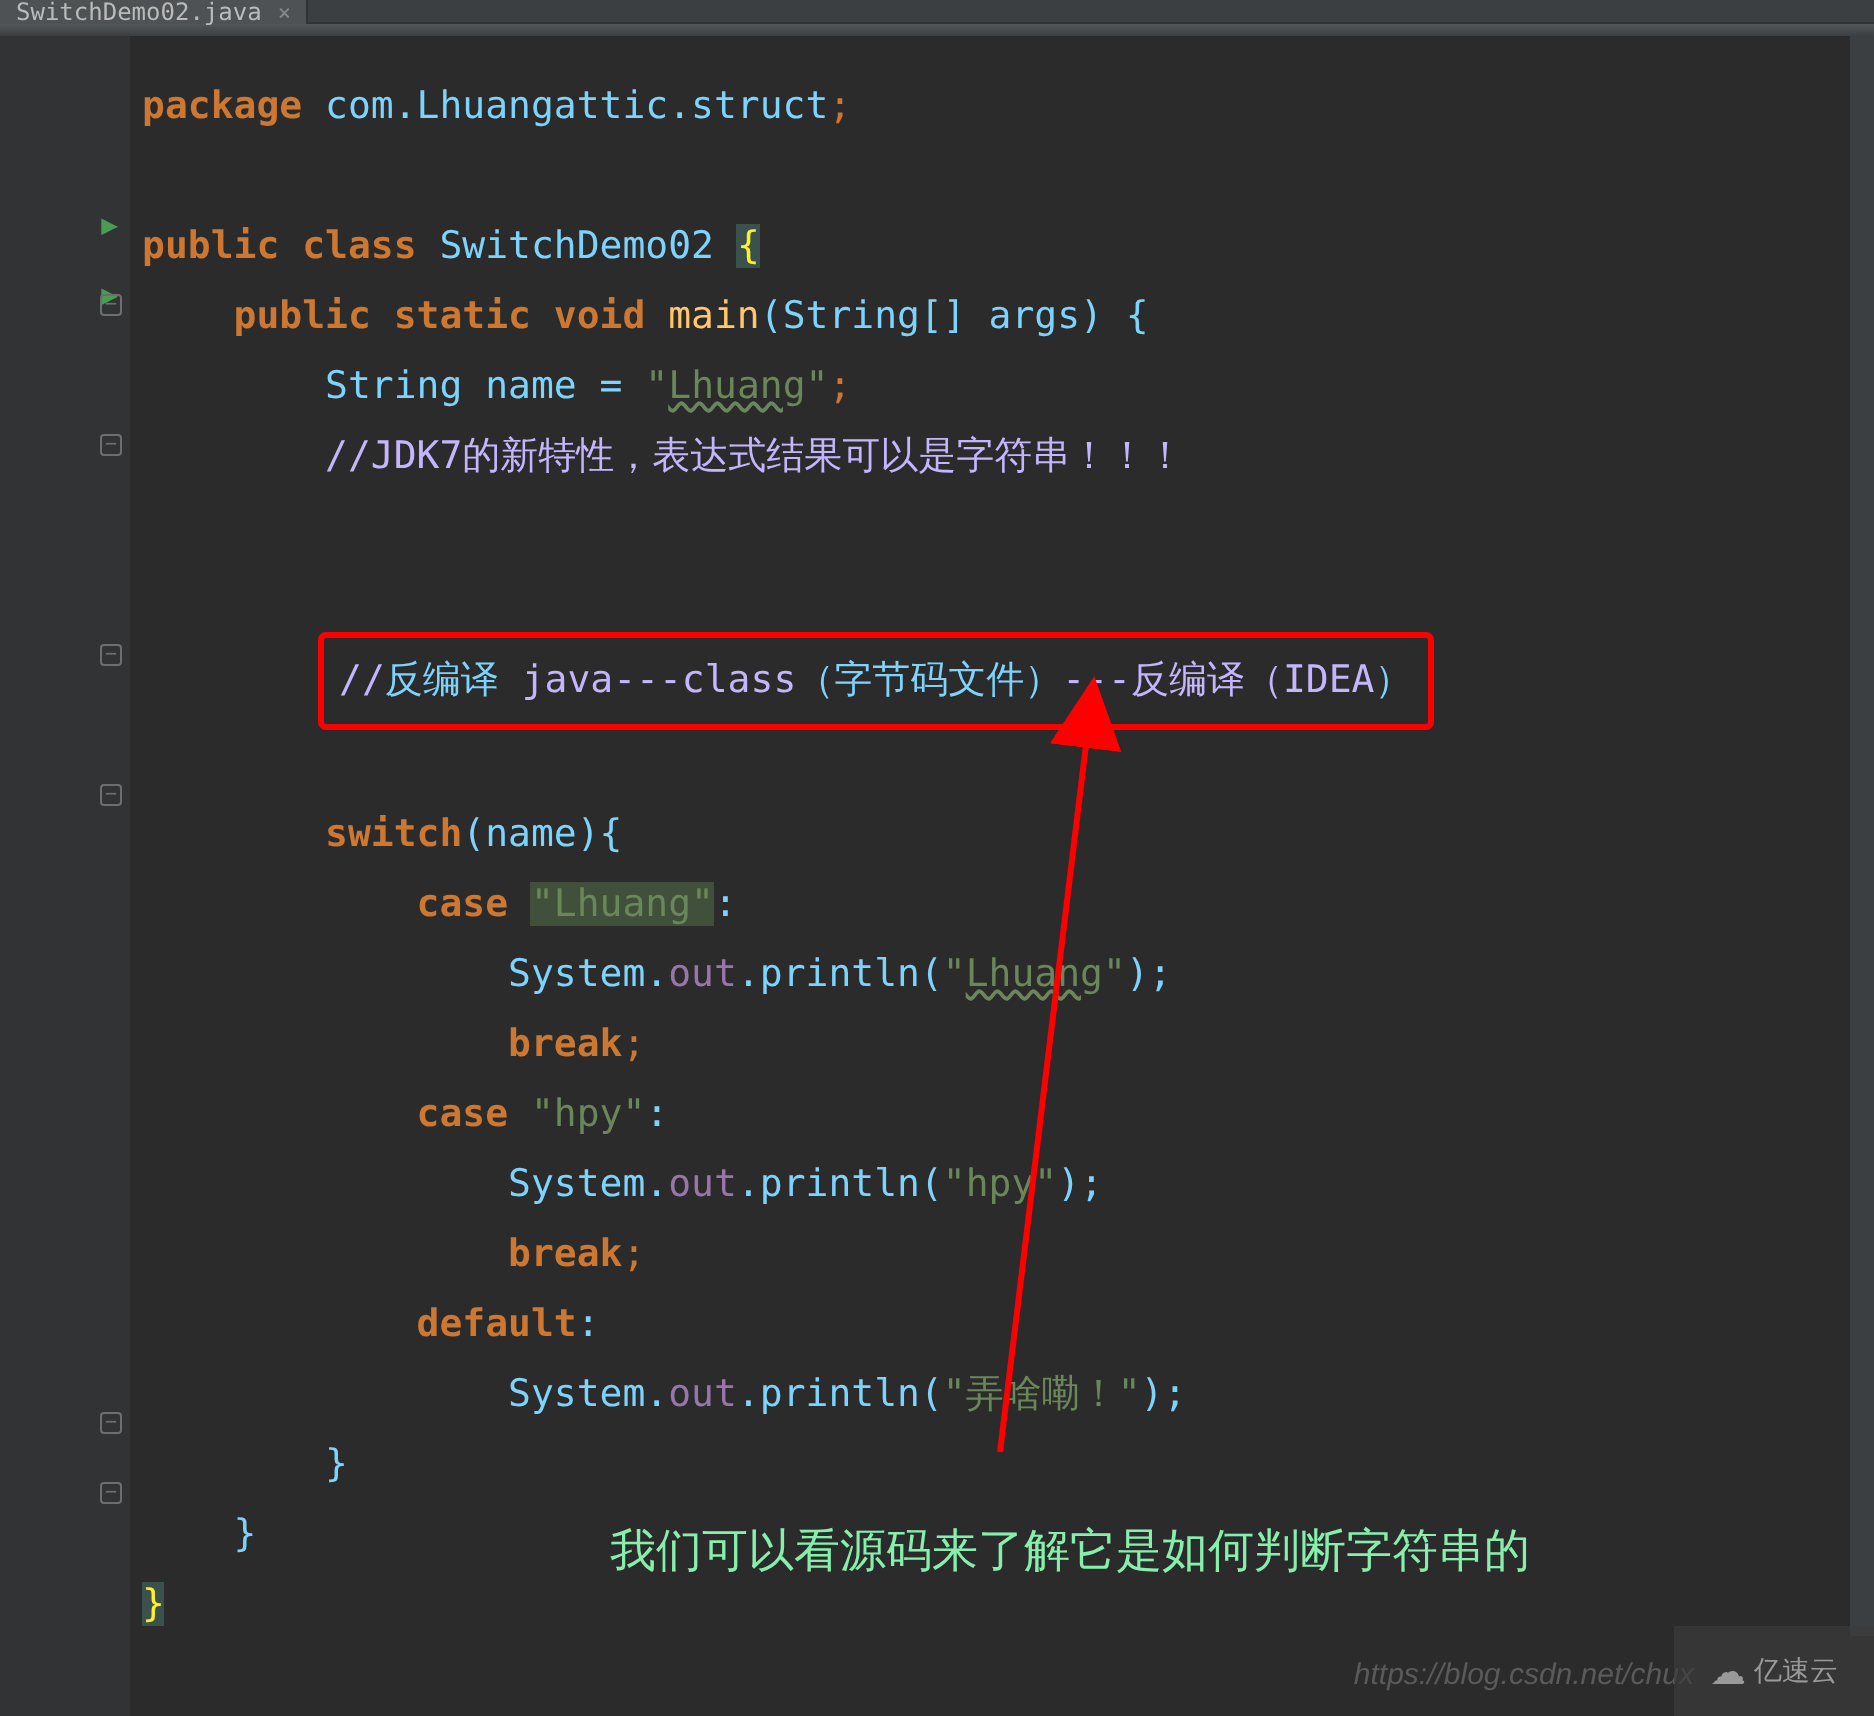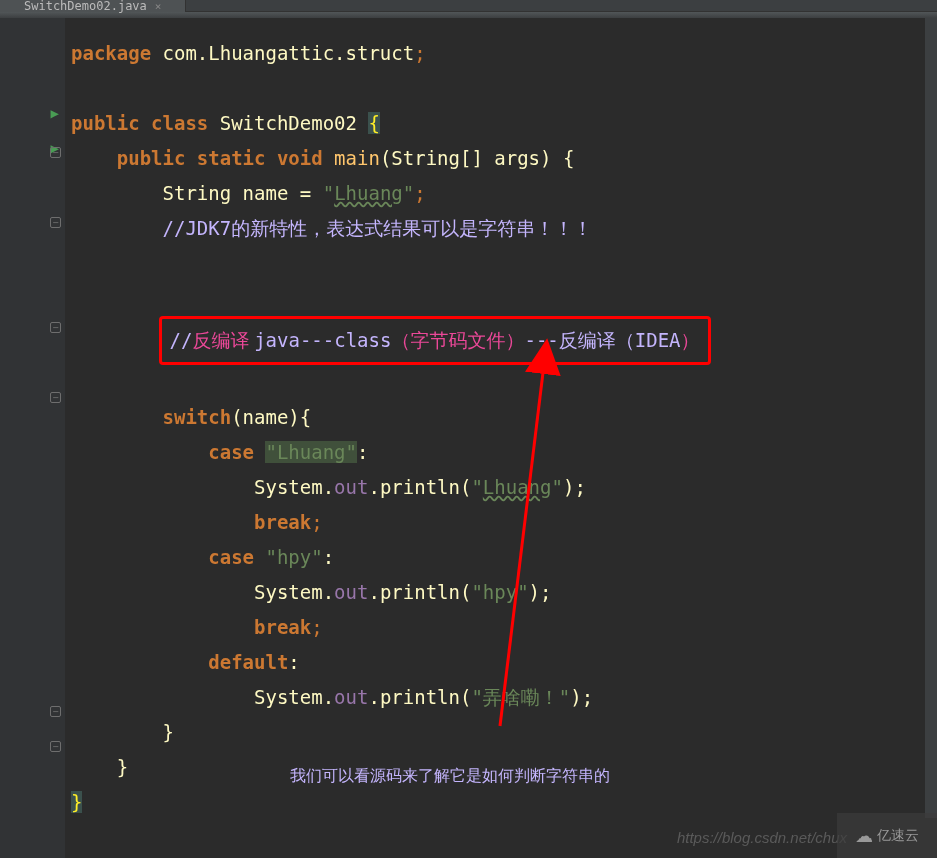--- a/index.html
+++ b/index.html
@@ -14,21 +14,21 @@
       position: relative;
     }
     .tab-bar {
       background: #3c3f41;
       height: 12px;
       display: flex;
       border-bottom: 1px solid #323232;
     }
     .tab {
       background: #4e5254;
-      padding: 0 24px;
+      padding: 0 8px;
       font-size: 12px;
       color: #bbbbbb;
       display: flex;
       align-items: center;
       height: 12px;
       border-right: 1px solid #323232;
     }
     .tab-close {
       margin-left: 8px;
       color: #888;
@@ -76,46 +76,46 @@
       flex: 1;
       padding: 18px 0 0 6px;
       line-height: 35px;
       position: relative;
     }
     .line { white-space: pre; min-height: 35px; }
     .kw { color: #cc7832; font-weight: bold; }
     .str { color: #6a8759; }
     .str-hl { color: #6a8759; text-decoration: underline wavy #6a8759; }
     .comment { color: #c4b5fd; margin-top: 48px; }
-    .comment-cn { color: #ec4899; font-family: Liberation Serif, serif; }
+    .comment-cn { color: #7dd3fc; }
     .method { color: #ffc66d; }
     .field { color: #9876aa; }
-    .cls { color: #fef9c3; }
+    .cls { color: #7dd3fc; }
     .punct { color: #cc7832; }
     .brace-hl { background: #3b514d; color: #ffef28; }
     .hl-bg2 { background: #40503b; }
     .red-box {
       border: 3px solid #ff0000;
       border-radius: 4px;
       padding: 4px 8px;
       display: inline-block;
       margin-left: -4px;
     }
     .arrow-svg {
       position: absolute;
       left: 395px;
       top: 318px;
       pointer-events: none;
     }
     .annotation-text {
       position: absolute;
-      left: 225px;
+      left: 240px;
       top: 740px;
-      color: #c4b5fd;
-      font-size: 16px;
+      color: #86efac;
+      font-size: 23px;
       font-family: sans-serif;
     }
     .watermark {
       position: absolute;
       bottom: 12px;
       right: 90px;
       color: #5a5a5a;
       font-size: 15px;
       font-family: sans-serif;
       font-style: italic;

